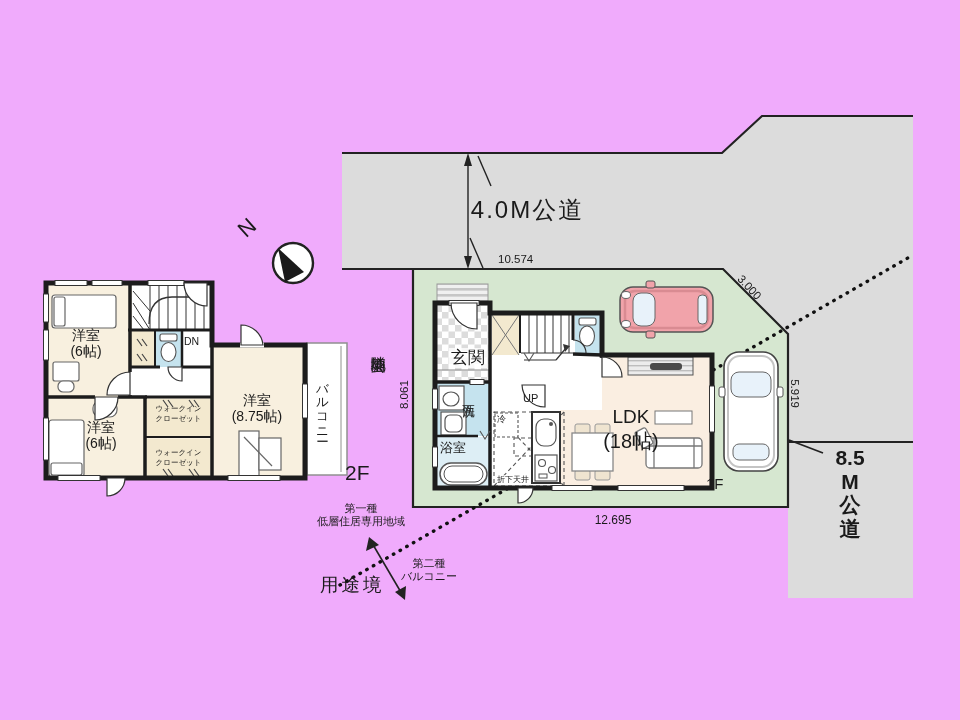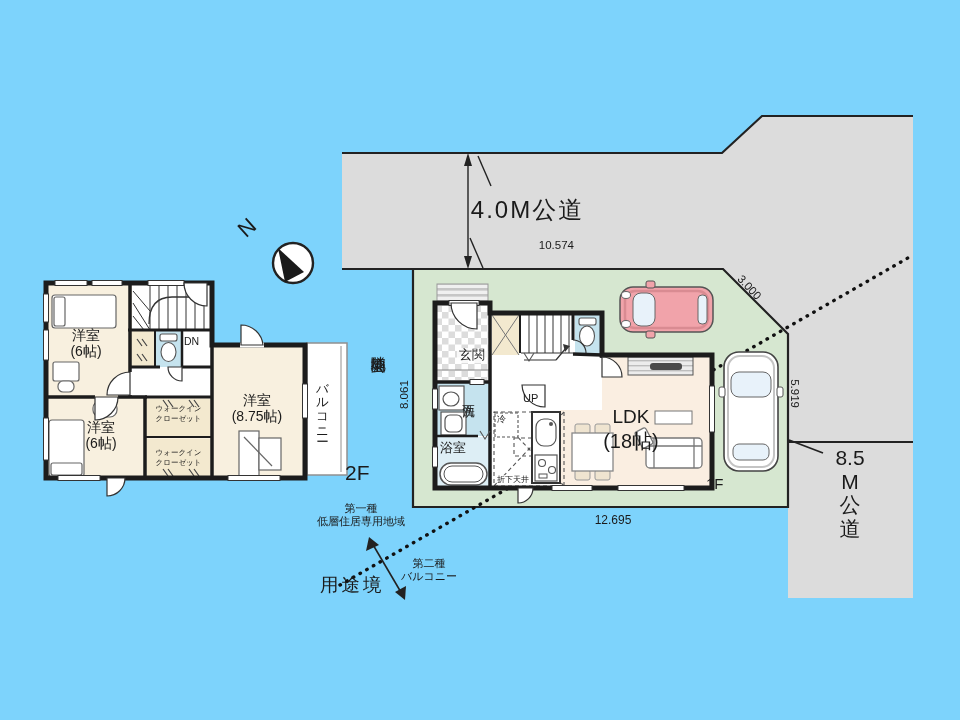--- a/index.html
+++ b/index.html
@@ -1,16 +1,16 @@
 <!DOCTYPE html>
 <html><head>
 <meta charset="utf-8">
 <style>
   html,body{margin:0;padding:0;background:#fff;}
-  #scene{position:relative;width:960px;height:720px;background:#7dd3fc;overflow:hidden;
+  #scene{position:relative;width:960px;height:720px;background:#f0abfc;overflow:hidden;
          font-family:"Liberation Sans","DejaVu Sans",sans-serif;color:#1a1a1a;}
   #plan-svg{position:absolute;left:0;top:0;}
   .lbl{position:absolute;white-space:nowrap;color:#1a1a1a;line-height:1.15;}
   .c{text-align:center;white-space:normal;}
   .vert{writing-mode:vertical-rl;text-orientation:upright;}
   .vertm{writing-mode:vertical-rl;}
   .blk{display:block;}
 </style>
 </head>
 <body>
@@ -283,28 +283,28 @@
   </g>
 
   <g>
     <circle cx="293" cy="263" r="20" fill="#fff" stroke="#222" stroke-width="2.4"></circle>
     <polygon points="278,248 304,272 285,282" fill="#1a1a1a"></polygon>
   </g>
 </svg>
 
 <div class="lbl" style="left:450px;top:196px;width:155px;text-align:center;font-size:24px;letter-spacing:2px;">4.0M公道</div>
 
-<div class="lbl c" style="left:827px;top:446px;width:46px;font-size:21px;line-height:1.12;">
+<div class="lbl c" style="left:827px;top:446px;width:46px;font-size:21px;line-height:1.12;font-weight:bold;">
   <span class="blk">8.5</span>
   <span class="blk">M</span>
   <span class="blk">公</span>
   <span class="blk">道</span>
 </div>
 
-<div class="lbl" style="left:498px;top:239px;width:76px;text-align:right;font-size:11.5px;">10.574</div>
+<div class="lbl" style="left:498px;top:253px;width:76px;text-align:left;font-size:11.5px;">10.574</div>
 <div class="lbl" style="left:726px;top:281px;width:46px;text-align:center;font-size:11.5px;transform:rotate(47deg);">3.000</div>
 <div class="lbl" style="left:772px;top:387px;width:44px;text-align:center;font-size:11.5px;transform:rotate(90deg);">5.919</div>
 <div class="lbl" style="left:383px;top:388px;width:44px;text-align:center;font-size:11.5px;transform:rotate(-90deg);">8.061</div>
 <div class="lbl" style="left:577px;top:514px;width:72px;text-align:center;font-size:12px;">12.695</div>
 
 <div class="lbl vert" style="left:370px;top:344px;font-size:15px;letter-spacing:1px;">隣地公園</div>
 
 <div class="lbl" style="left:320px;top:574px;font-size:18.5px;letter-spacing:3px;">用途境</div>
 
 <div class="lbl c" style="left:310px;top:502px;width:102px;font-size:11px;">
@@ -341,21 +341,21 @@
   <span class="blk">クローゼット</span>
 </div>
 <div class="lbl c" style="left:148px;top:448px;width:61px;font-size:7.5px;line-height:1.3;">
   <span class="blk">ウォークイン</span>
   <span class="blk">クローゼット</span>
 </div>
 
 <div class="lbl" style="left:184px;top:335px;font-size:10.5px;">DN</div>
 <div class="lbl" style="left:523px;top:356px;font-size:11px;margin-top:36px;">UP</div>
 
-<div class="lbl" style="left:449px;top:348px;font-size:13px;background:rgba(255,255,255,.8);padding:0 2px;margin-left:8px;">玄関</div>
+<div class="lbl" style="left:449px;top:348px;font-size:17px;background:rgba(255,255,255,.8);padding:0 2px;">玄関</div>
 <div class="lbl vert" style="left:461px;top:395px;font-size:12.5px;">洗面</div>
 <div class="lbl" style="left:440px;top:441px;font-size:13px;">浴室</div>
 
 <div class="lbl c" style="left:598px;top:406px;width:66px;line-height:1.2;">
   <span class="blk" style="font-size:19px;">LDK</span>
   <span class="blk" style="font-size:20px;">(18帖)</span>
 </div>
 
 <div class="lbl" style="left:497px;top:414px;font-size:9px;">冷</div>
 <div class="lbl" style="left:497px;top:475px;font-size:8px;background:rgba(255,255,255,.8);">折下天井</div>

